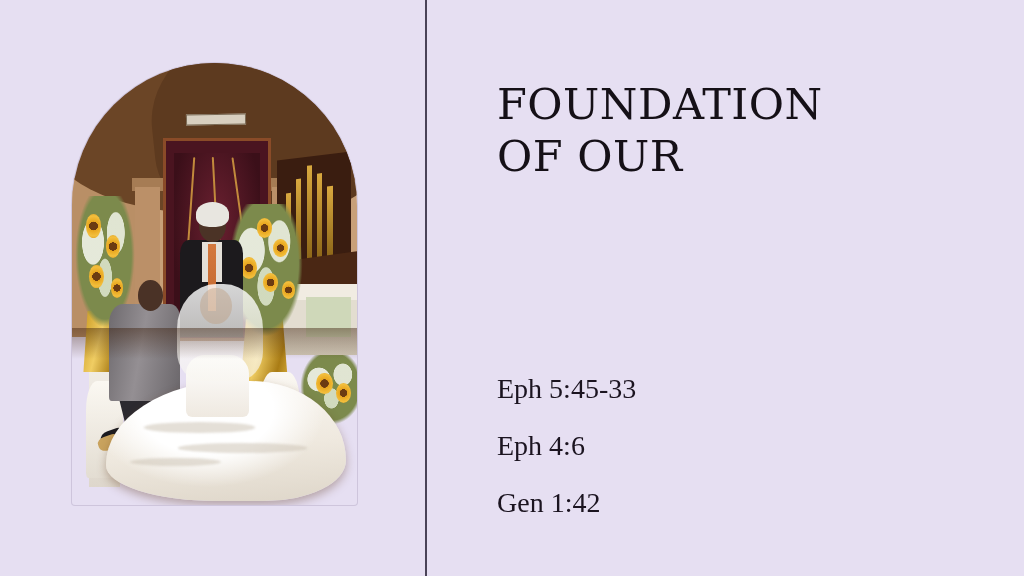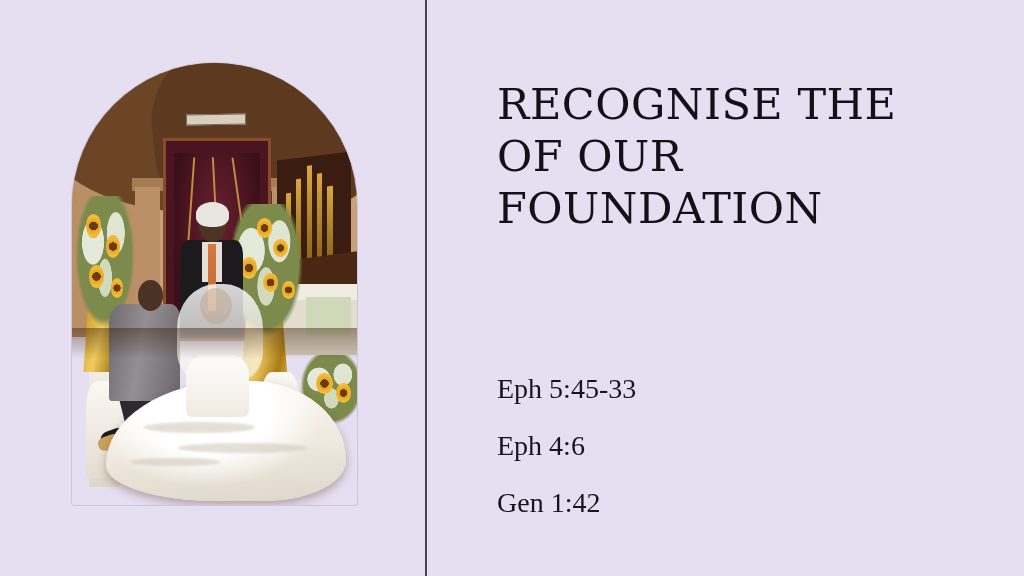--- a/index.html
+++ b/index.html
@@ -500,23 +500,22 @@
       <div class="veil"></div>
       <div class="bride-head"></div>
 
       <div class="floor-shadow"></div>
     </div>
   </div>
 
   <div id="divider" style="background: rgb(74, 67, 88);"></div>
 
   <div id="title" style="color: rgb(21, 16, 23);">
-    <span class="tline">RECOGNISE THE</span>
+    <span class="tline">FOUNDATION</span>
     <span class="tline">OF OUR</span>
-    <span class="tline">FOUNDATION</span>
   </div>
 
   <div id="refs">
     <span class="ref">Eph 5:45-33</span>
     <span class="ref">Eph 4:6</span>
     <span class="ref">Gen 1:42</span>
   </div>
 
 </div>
 

